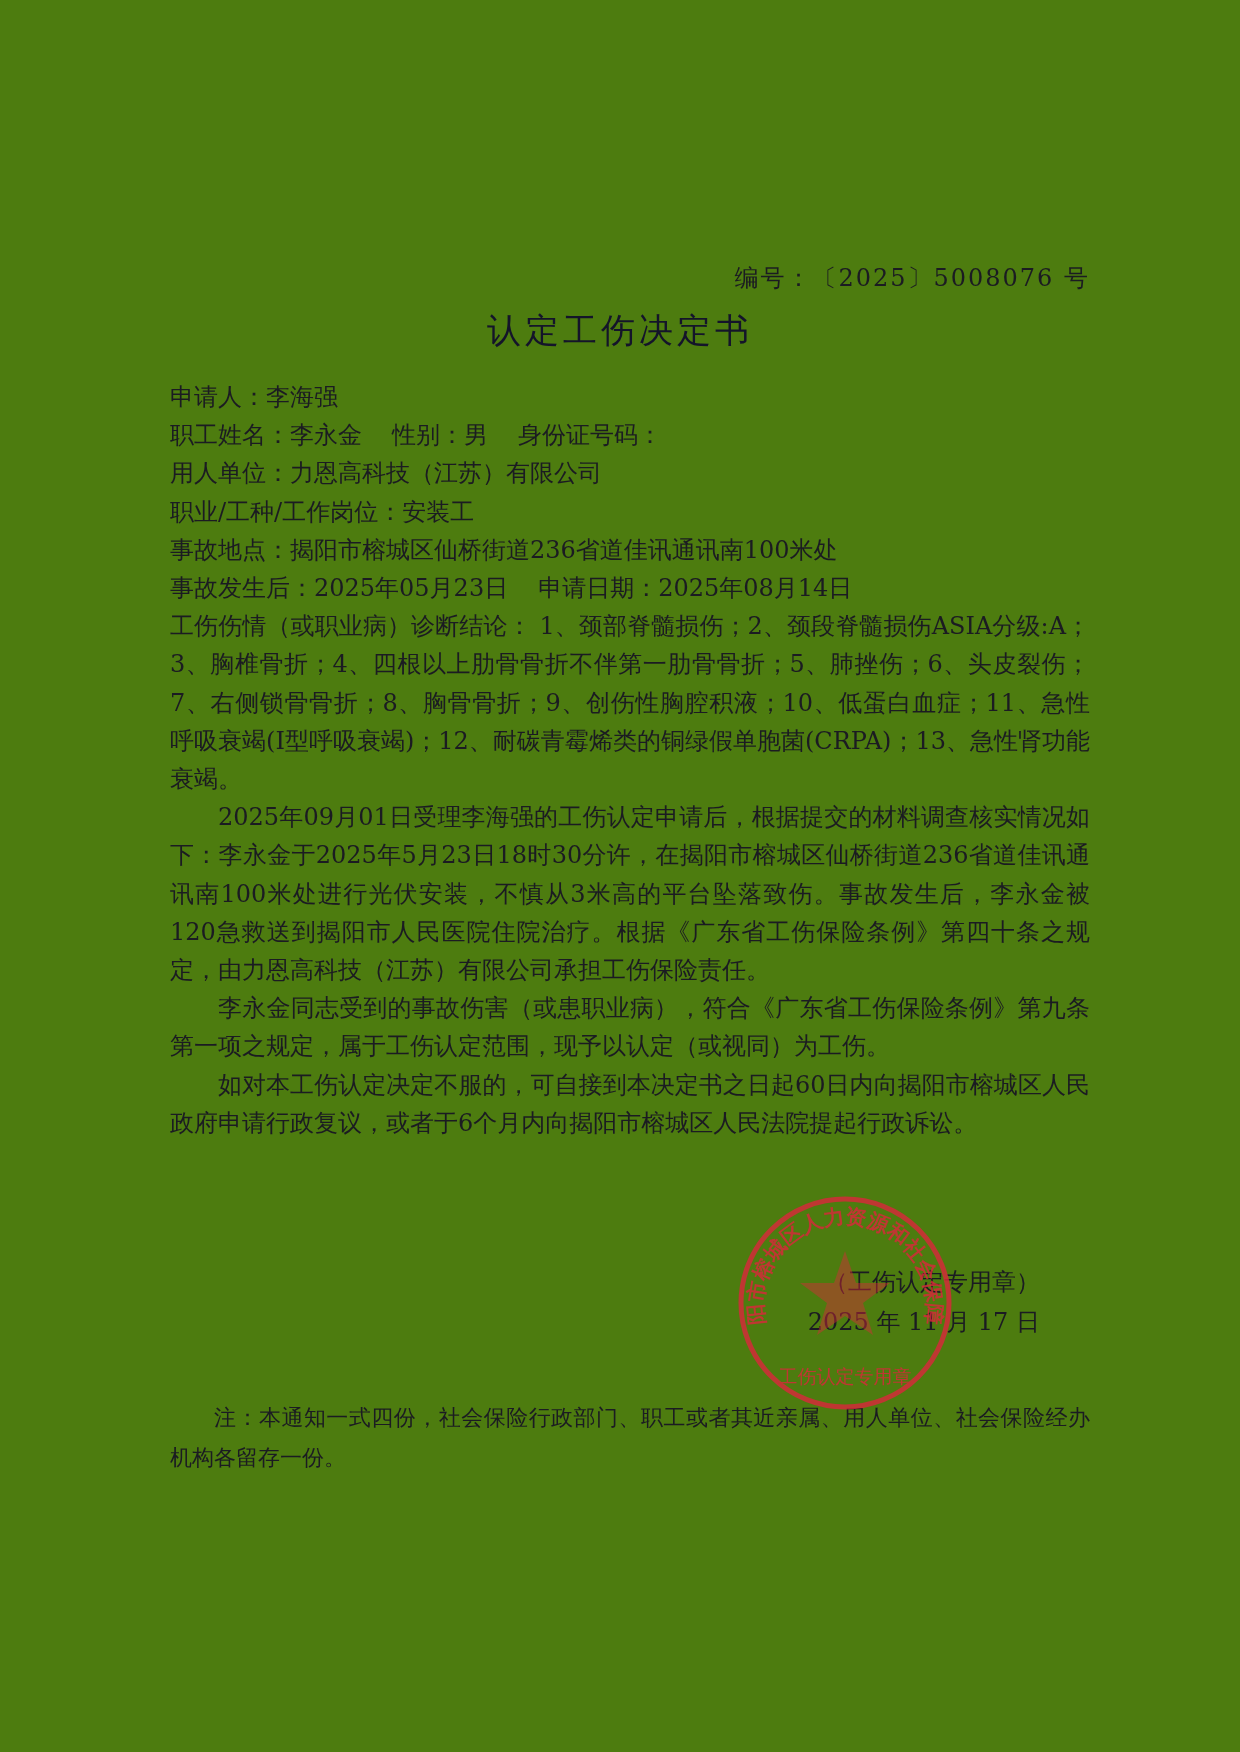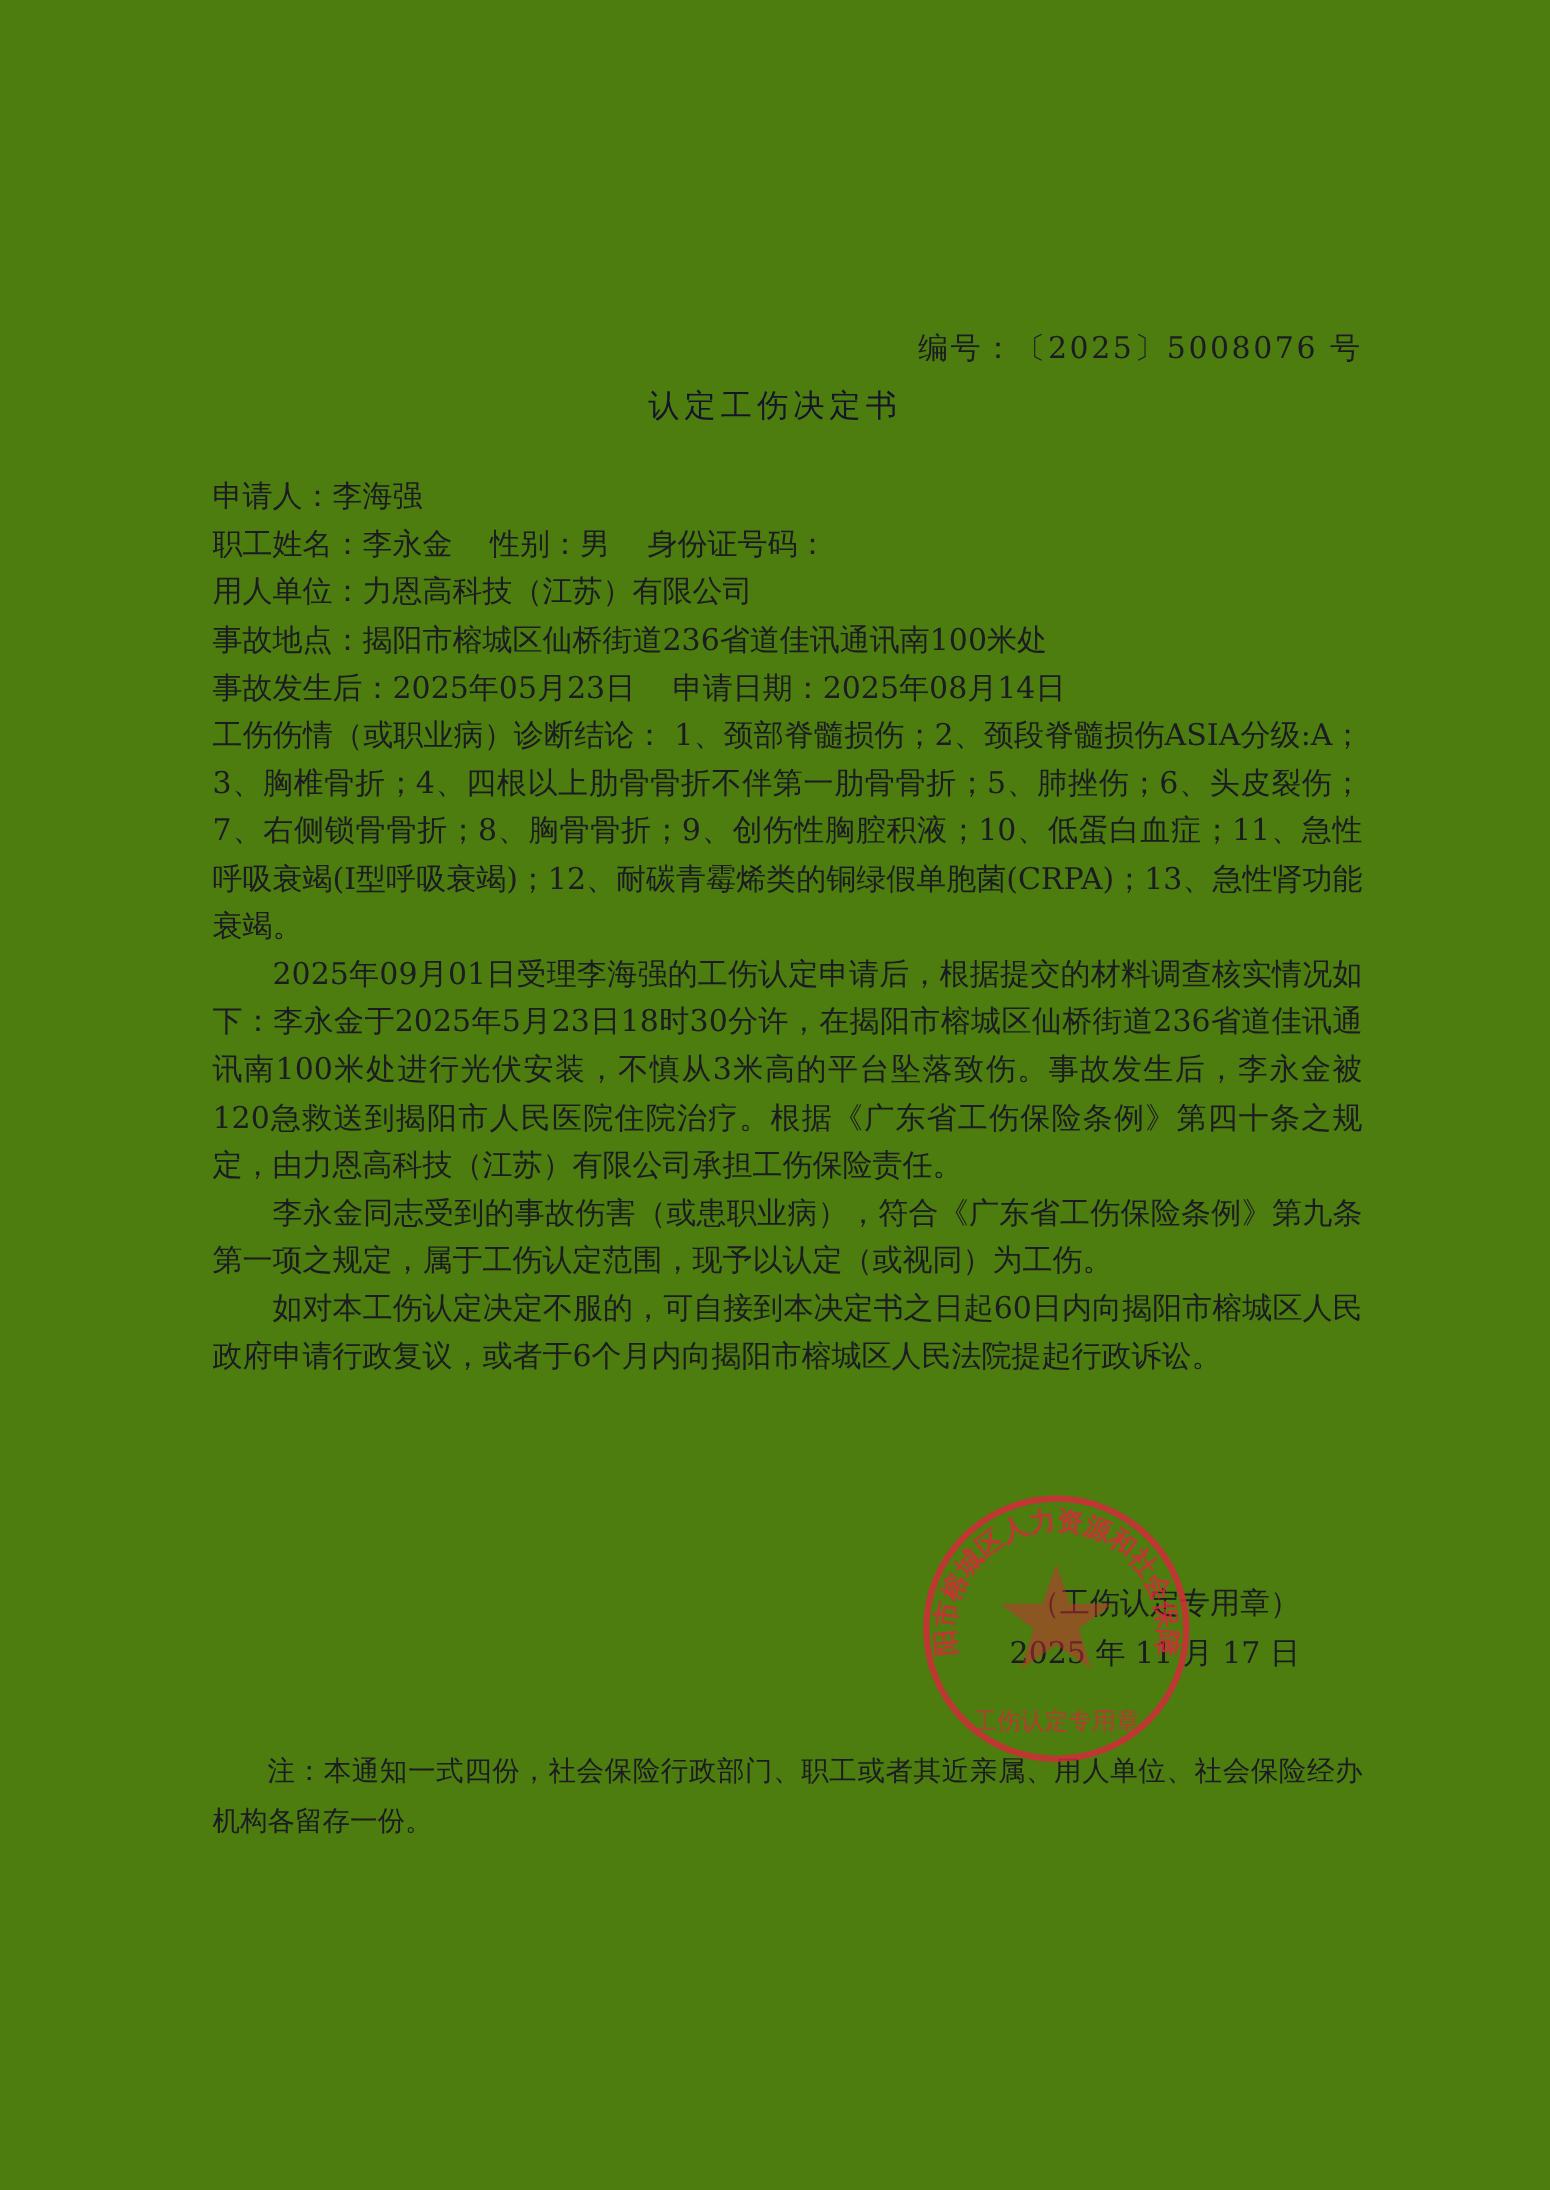--- a/index.html
+++ b/index.html
@@ -1,21 +1,21 @@
 <!DOCTYPE html>
 <html><head>
 <meta charset="utf-8">
 <style>
   html, body { margin: 0; padding: 0; background: #ffffff; }
   body { width: 1240px; height: 1752px; position: relative; overflow: hidden;
          font-family: "DejaVu Serif", "Liberation Serif", serif; color: #1b1b22; }
   .page { position: absolute; left: 0; top: 0; width: 1240px; height: 1752px; background: #4d7c0f; }
   .docno { position: absolute; right: 150px; top: 262px; font-size: 24px; letter-spacing: 2px; }
   .title { position: absolute; left: 0; width: 1240px; top: 308px; text-align: center;
-           font-family: "DejaVu Sans", "Liberation Sans", sans-serif; font-size: 25px; letter-spacing: 4px; color: #14142a; }
+           font-family: "DejaVu Sans", "Liberation Sans", sans-serif; font-size: 34px; letter-spacing: 4px; color: #14142a; }
   .body { position: absolute; left: 170px; top: 378px; width: 920px; font-size: 24px; line-height: 38.2px; }
   .line { white-space: nowrap; }
   .para { text-align: justify; text-justify: inter-character; margin: 0; }
   .indent { text-indent: 48px; }
   .gap { display: inline-block; width: 30px; }
   .sign { position: absolute; left: 740px; top: 1262px; font-size: 24px; line-height: 40px; text-align: right; width: 300px; z-index: 2; }
   .note { position: absolute; left: 170px; top: 1398px; width: 920px; font-size: 22px; line-height: 40px; text-indent: 44px; text-align: justify; }
   .stamp { position: absolute; left: 735px; top: 1193px; width: 220px; height: 220px; z-index: 3; opacity: 0.82; }
 </style>
 </head>
@@ -28,20 +28,23 @@
 
   <div class="body">
     <div class="line">
       <span>申请人：</span><span>李海强</span>
     </div>
     <div class="line">
       <span>职工姓名：</span><span>李永金</span><span class="gap"></span><span>性别：</span><span>男</span><span class="gap"></span><span>身份证号码：</span><span></span>
     </div>
     <div class="line">
       <span>用人单位：</span><span>力恩高科技（江苏）有限公司</span>
+    </div>
+    <div class="line">
+      <span>职业/工种/工作岗位：</span><span>安装工</span>
     </div>
     <div class="line">
       <span>事故地点：</span><span>揭阳市榕城区仙桥街道236省道佳讯通讯南100米处</span>
     </div>
     <div class="line">
       <span>事故发生后：</span><span>2025年05月23日</span><span class="gap"></span><span>申请日期：</span><span>2025年08月14日</span>
     </div>
     <p class="para"><span>工伤伤情（或职业病）诊断结论：</span><span> 1、颈部脊髓损伤；2、颈段脊髓损伤ASIA分级:A；3、胸椎骨折；4、四根以上肋骨骨折不伴第一肋骨骨折；5、肺挫伤；6、头皮裂伤；7、右侧锁骨骨折；8、胸骨骨折；9、创伤性胸腔积液；10、低蛋白血症；11、急性呼吸衰竭(I型呼吸衰竭)；12、耐碳青霉烯类的铜绿假单胞菌(CRPA)；13、急性肾功能衰竭。</span></p>
     <p class="para indent">2025年09月01日受理李海强的工伤认定申请后，根据提交的材料调查核实情况如下：李永金于2025年5月23日18时30分许，在揭阳市榕城区仙桥街道236省道佳讯通讯南100米处进行光伏安装，不慎从3米高的平台坠落致伤。事故发生后，李永金被120急救送到揭阳市人民医院住院治疗。根据《广东省工伤保险条例》第四十条之规定，由力恩高科技（江苏）有限公司承担工伤保险责任。</p>
     <p class="para indent">李永金同志受到的事故伤害（或患职业病），符合《广东省工伤保险条例》第九条第一项之规定，属于工伤认定范围，现予以认定（或视同）为工伤。</p>

